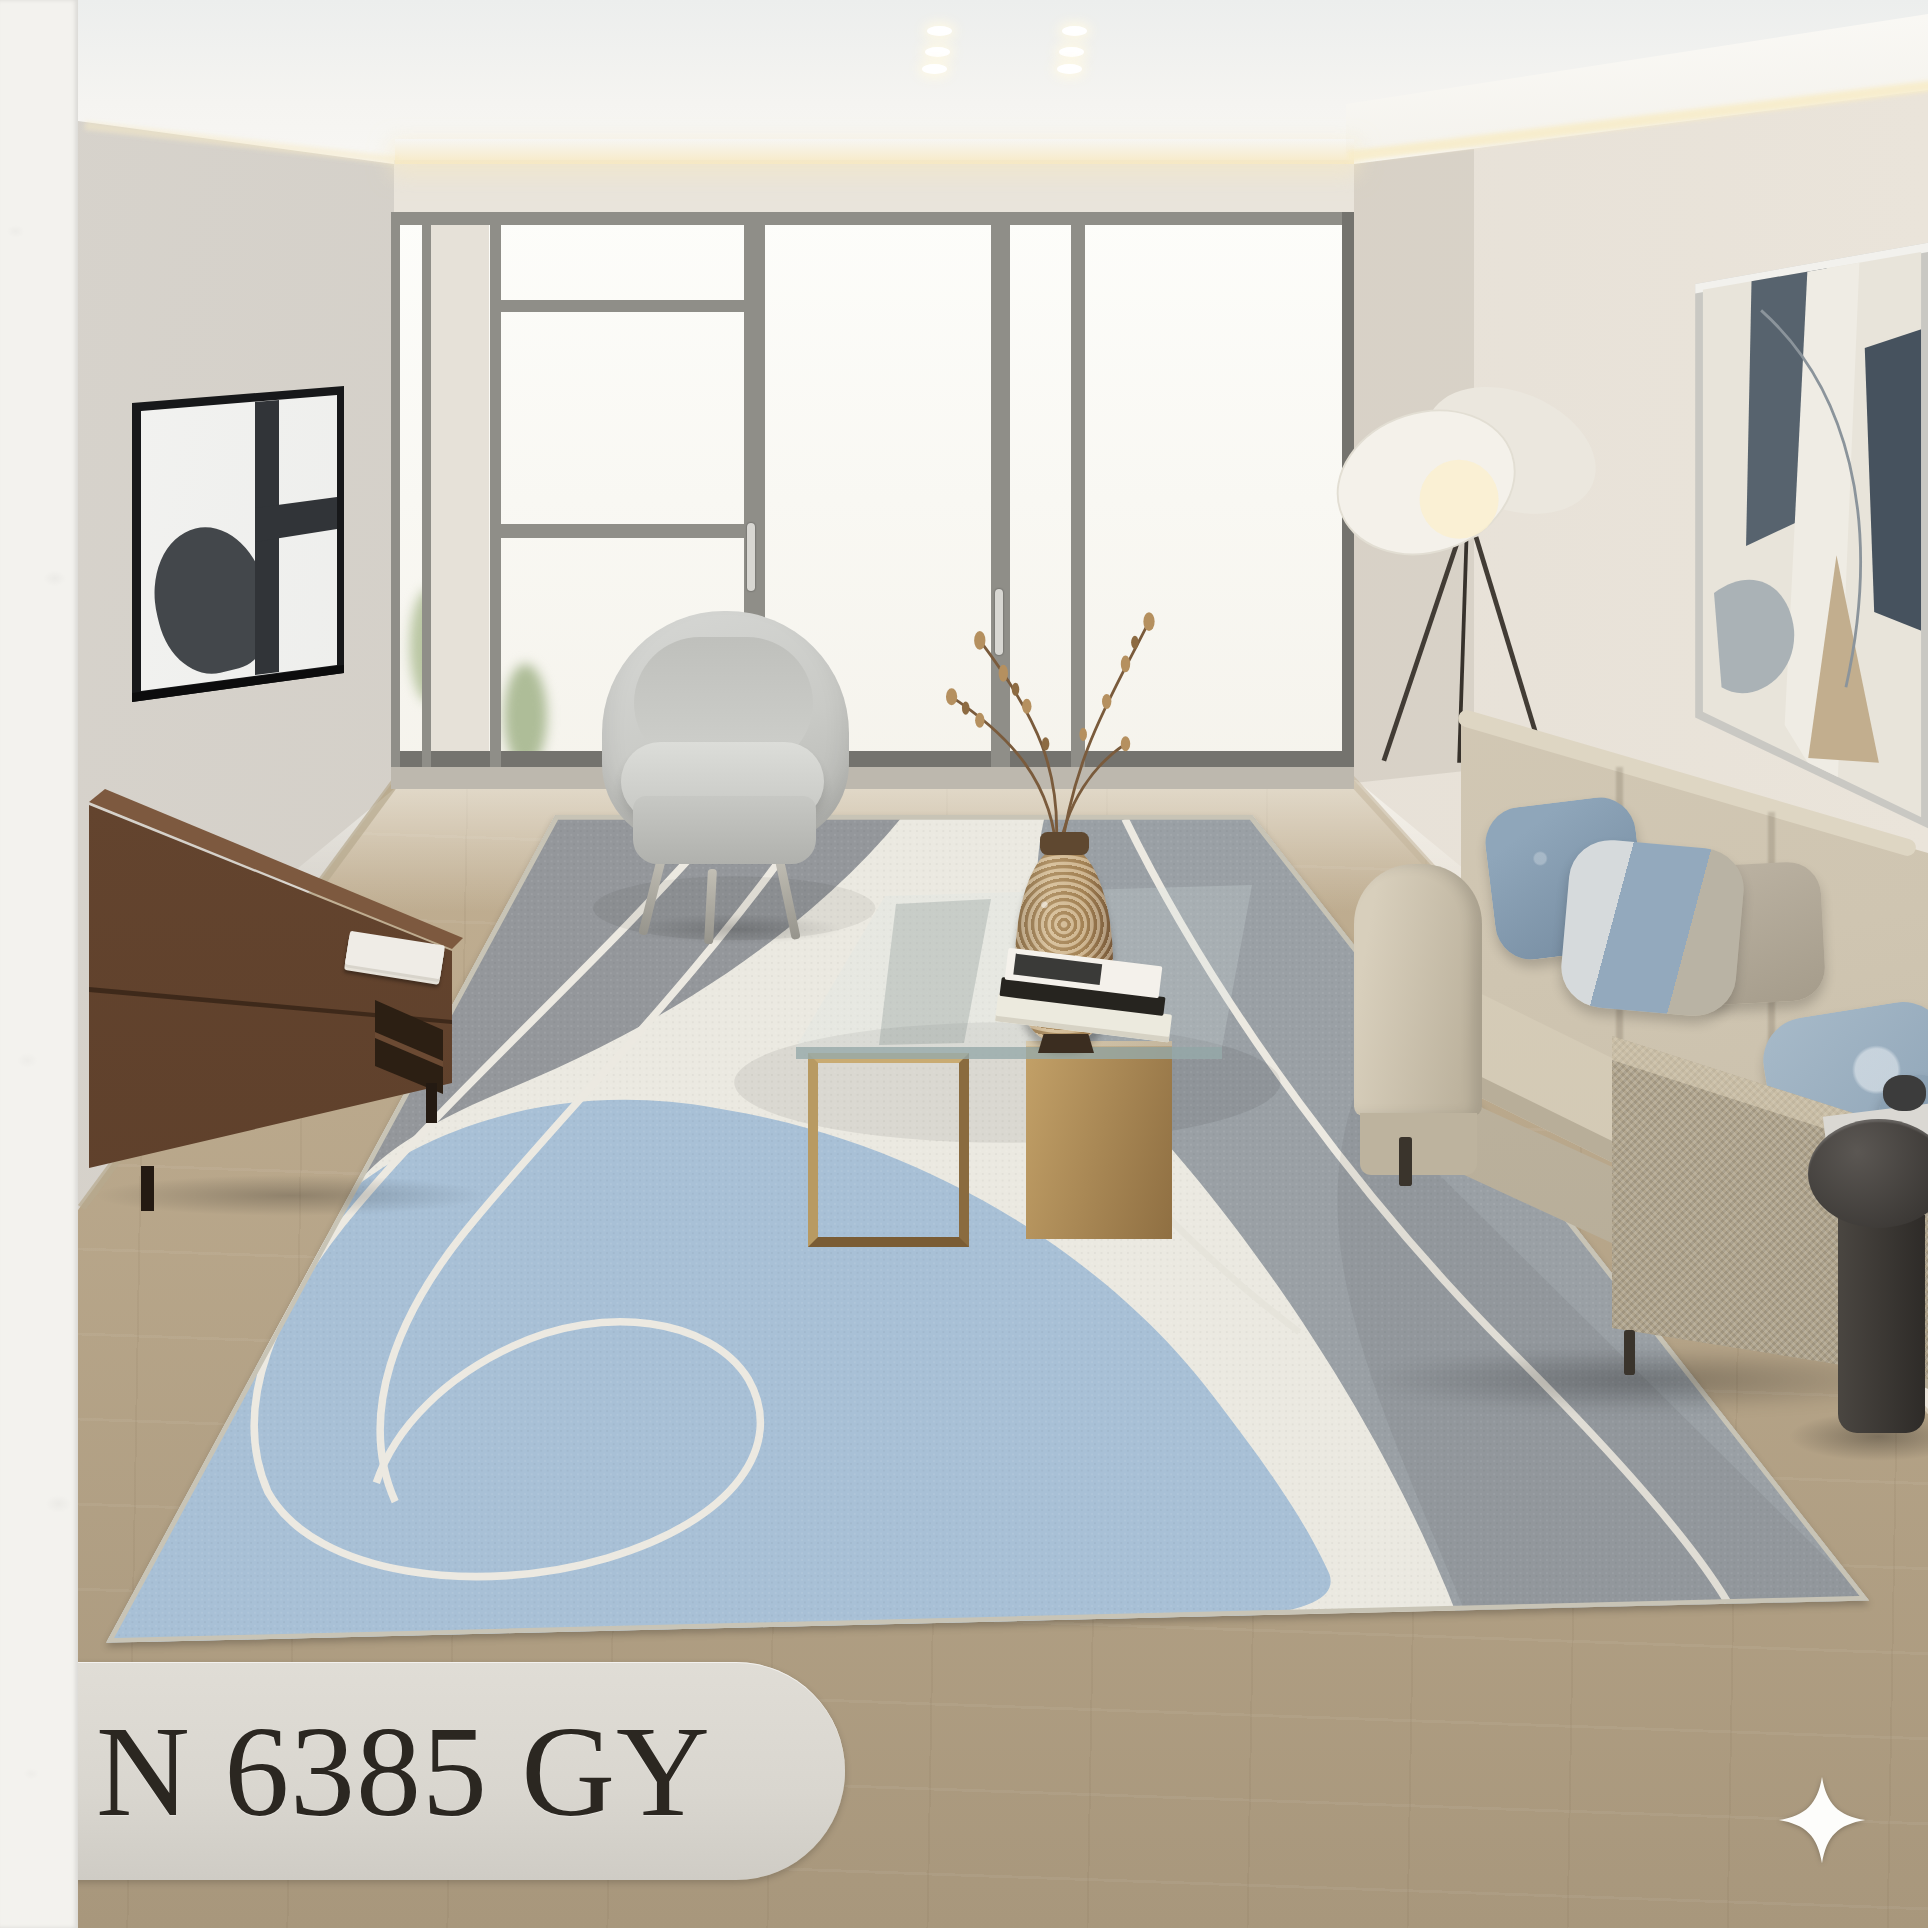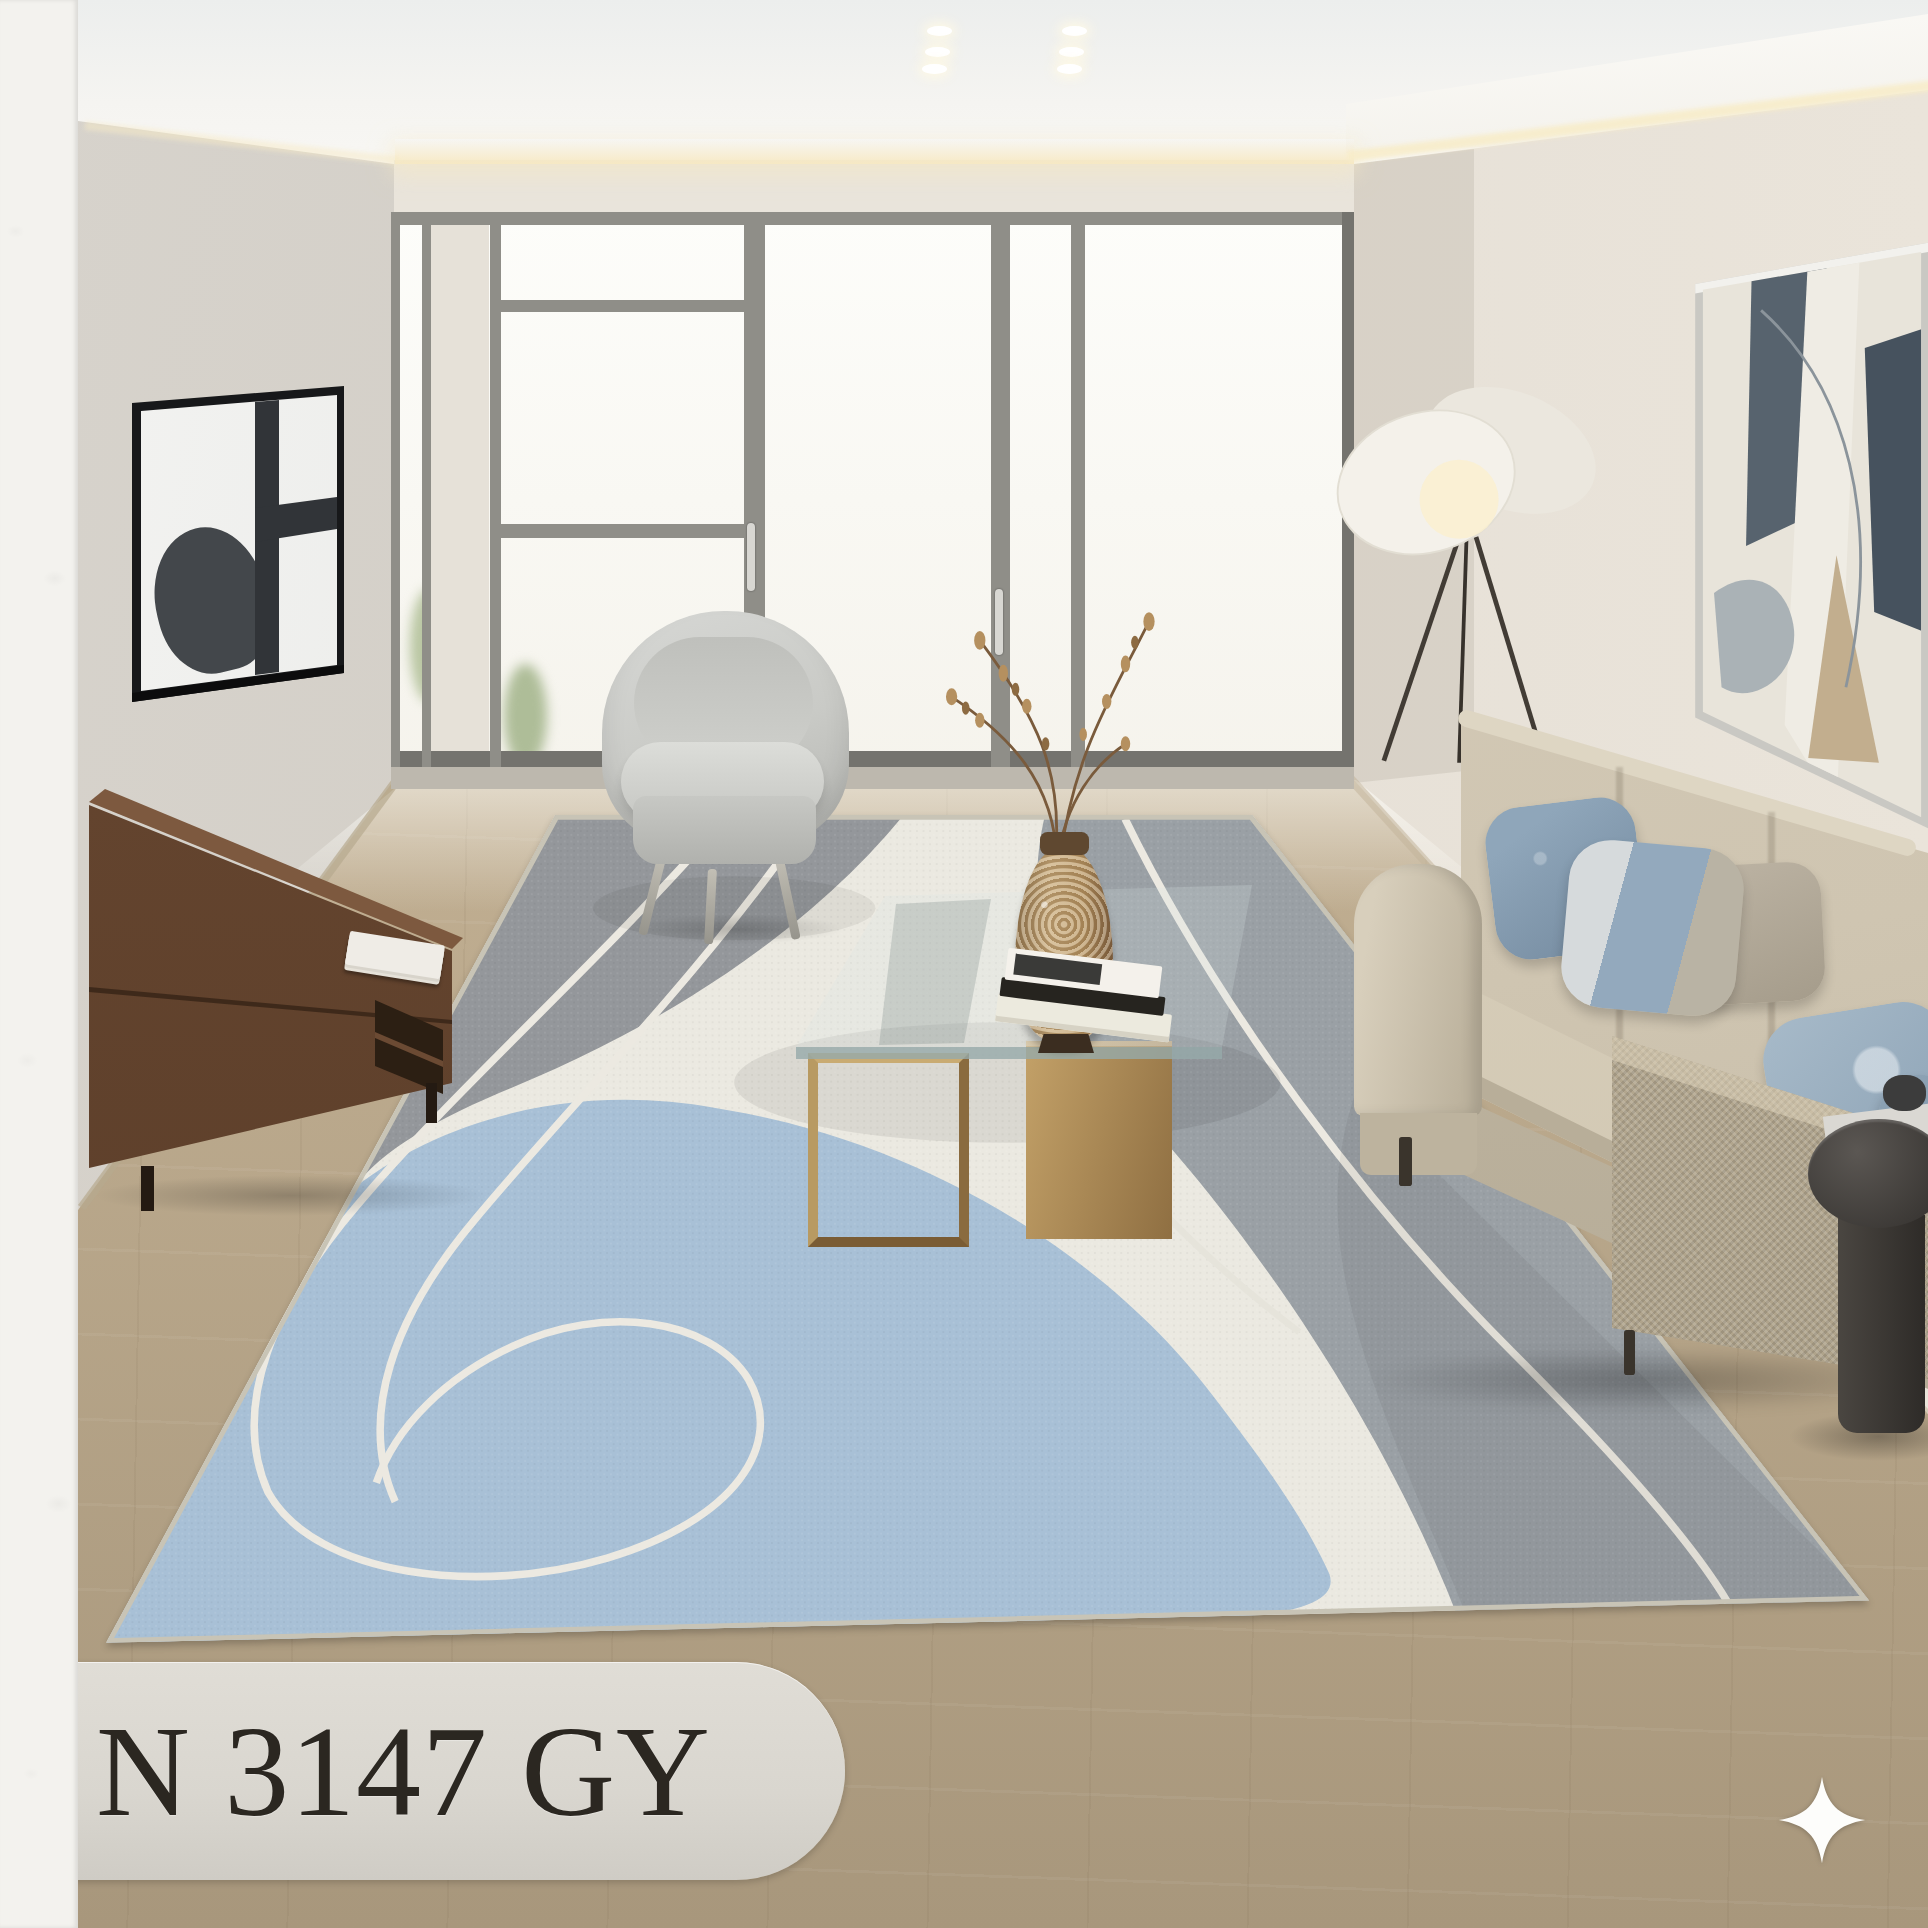--- a/index.html
+++ b/index.html
@@ -407,21 +407,21 @@
     <div class="abs sofa-leg" style="left:1624px;top:1330px;width:11.3px;height:45px;"></div>
 
     <div class="abs st-shadow"></div>
     <div class="abs st-base"></div>
     <div class="abs st-mag"></div>
     <div class="abs st-obj"></div>
     <div class="abs st-top"></div>
   </div>
 
   <div class="abs plaque">
-    <span class="plaque-text">N 3147 GY</span>
+    <span class="plaque-text">N 6385 GY</span>
   </div>
 
   <svg class="abs sparkle" viewBox="0 0 96 96">
     <path d="M48,2 C53,31 65,43 94,48 C65,53 53,65 48,94 C43,65 31,53 2,48 C31,43 43,31 48,2 Z" fill="#fdfdfb"></path>
   </svg>
 
   <div class="abs left-strip"></div>
 </div>
 
 

